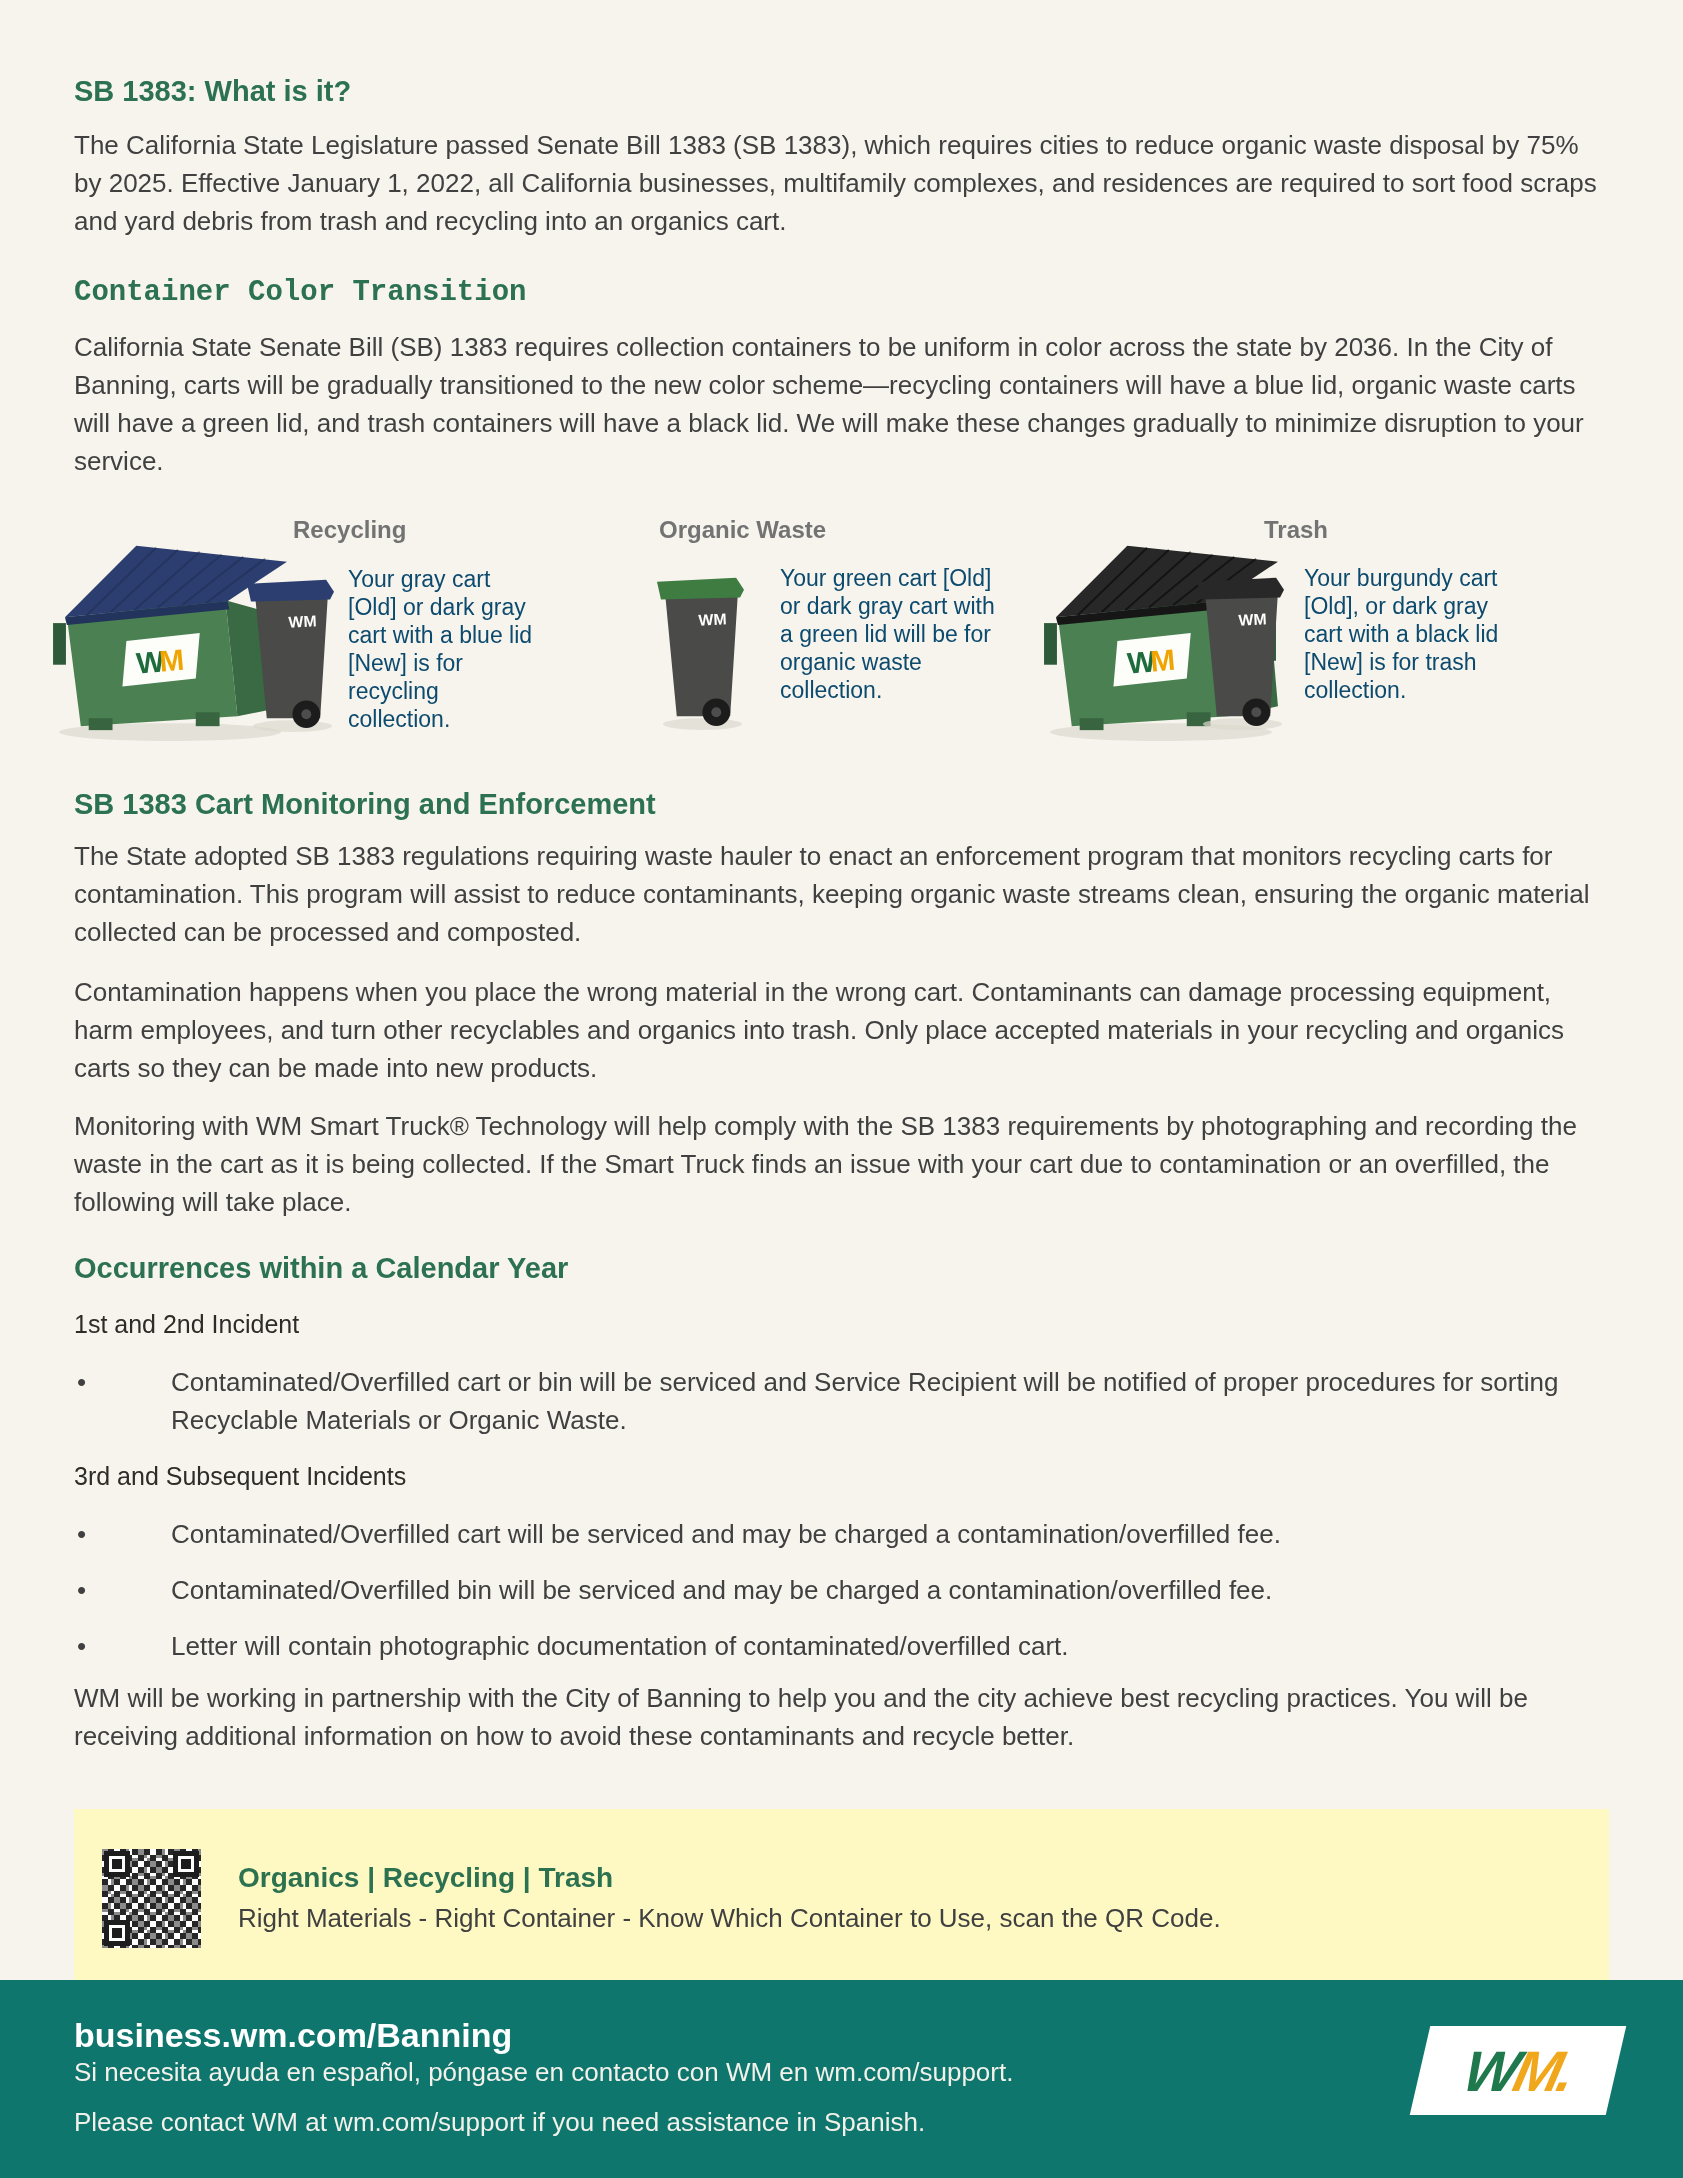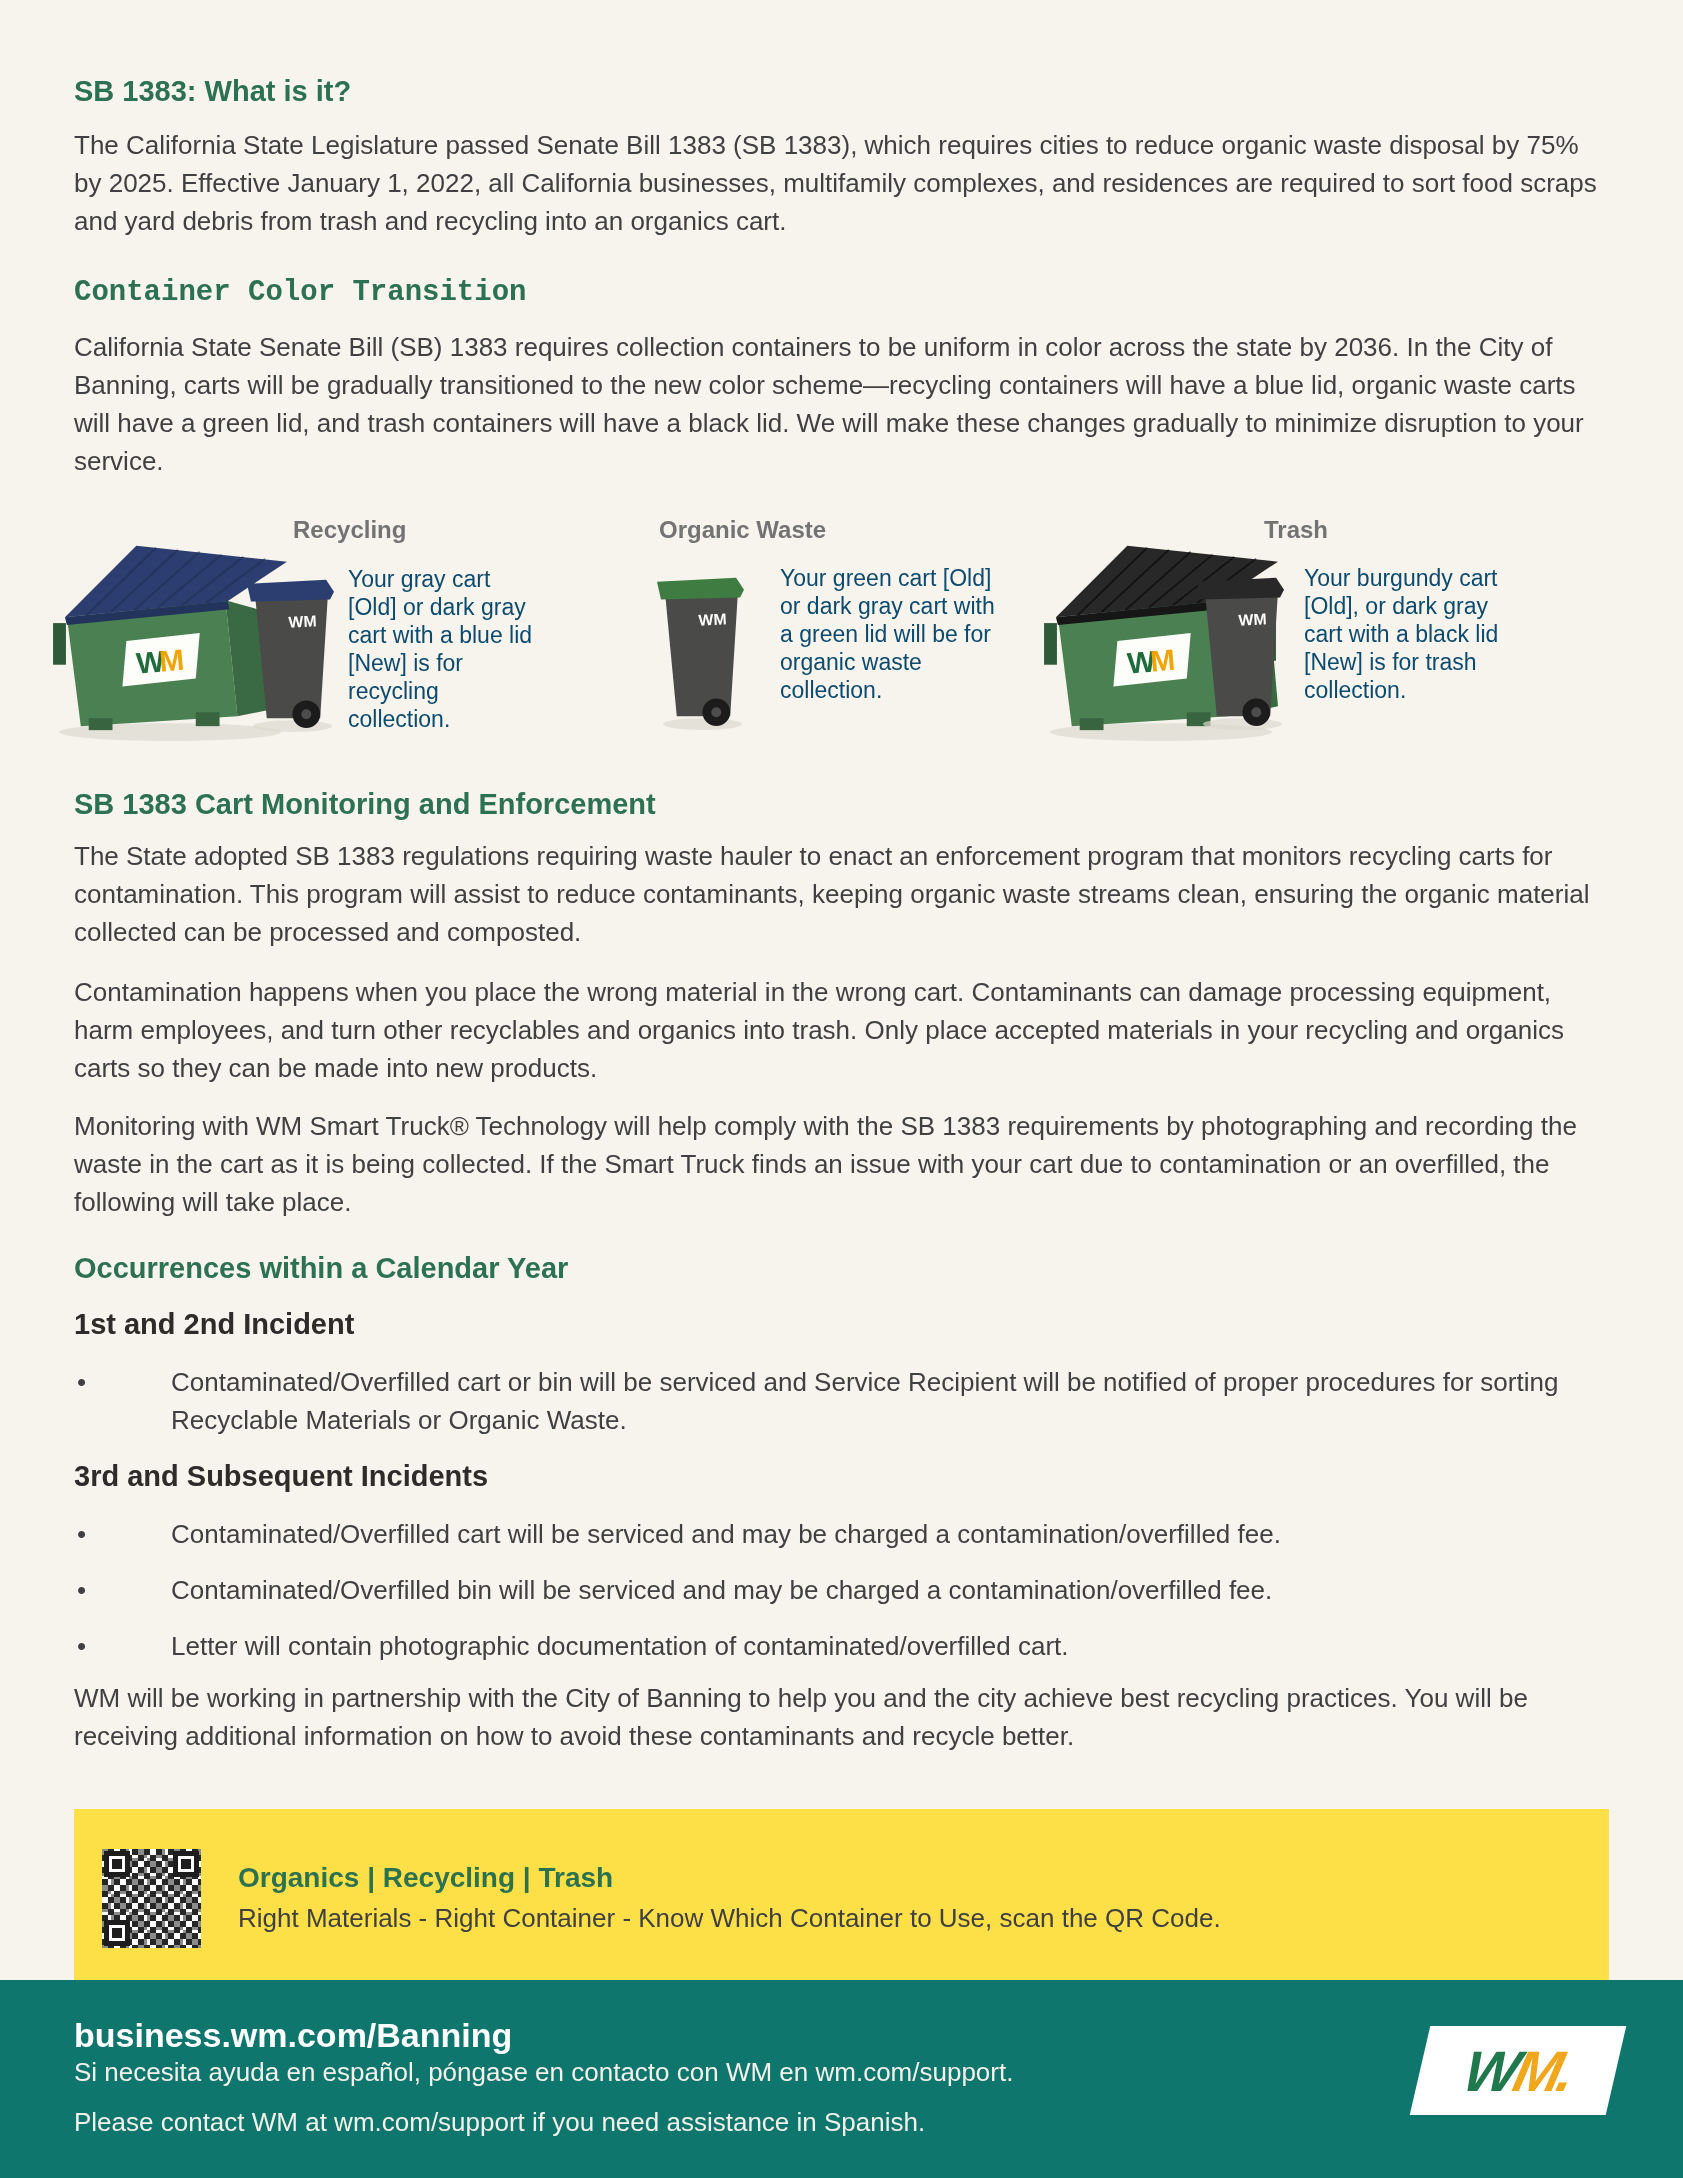--- a/index.html
+++ b/index.html
@@ -8,37 +8,37 @@
     font-family:"Liberation Sans", sans-serif;
     background:#f7f4ee;
     color:#404040;
     position:relative;
     overflow:hidden;
   }
   .content { padding:74px 74px 0 74px; }
 
   h2.green { font-size:29px; font-weight:700; color:#2c7150; line-height:34px; }
   .para { font-size:26px; line-height:38px; color:#404040; }
-  .subhead { font-size:29px; font-weight:700; color:#2d2c29; line-height:30px; }
+  .subhead { font-size:25px; font-weight:400; color:#2d2c29; line-height:30px; }
 
   .mt16{margin-top:16px;} .mt18{margin-top:18px;} .mt20{margin-top:20px;}
   .mt22{margin-top:22px;} .mt24{margin-top:24px;} .mt30{margin-top:30px;} .mt36{margin-top:36px;font-family:Liberation Mono, monospace;} .mt14{margin-top:14px;}
 
   .bullet { position:relative; padding-left:97px; font-size:26px; line-height:38px; color:#404040; }
   .bullet::before { content:"•"; position:absolute; left:3px; top:0; color:#404040; }
 
   
   .figures { position:relative; height:263px; margin-left:-74px; width:1683px; margin-top:34px; }
   .fig-abs { position:absolute; }
   .fig-label { font-size:24px; font-weight:700; color:#737373; }
   .fig-text { font-size:23px; line-height:28px; color:#0c4a6e; }
 
   
   .qr-banner {
-    margin-top:54px; height:178px; background:#fde047;
+    margin-top:54px; height:178px; background:#fef9c3;
     display:flex; align-items:center; padding-left:28px;
   }
   .qr-box { width:99px; height:99px; background:#ffffff; position:relative; flex:0 0 auto;
     background-image:
       repeating-conic-gradient(#262626 0 25%, transparent 0 50%),
       repeating-conic-gradient(transparent 0 25%, #26262688 0 50%);
     background-size:12px 12px, 18px 18px;
   }
   .finder { position:absolute; width:26px; height:26px; background:#ffffff; border:5px solid #1d1d1d; }
   .finder::after { content:""; position:absolute; left:3px; top:3px; width:10px; height:10px; background:#1d1d1d; }

